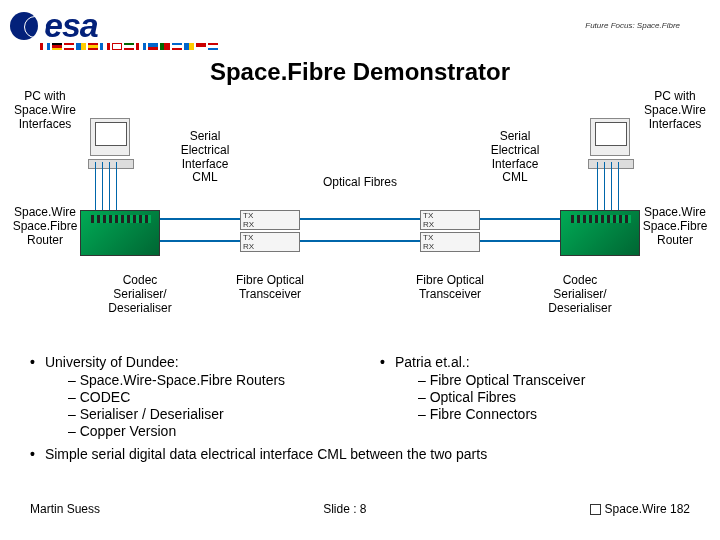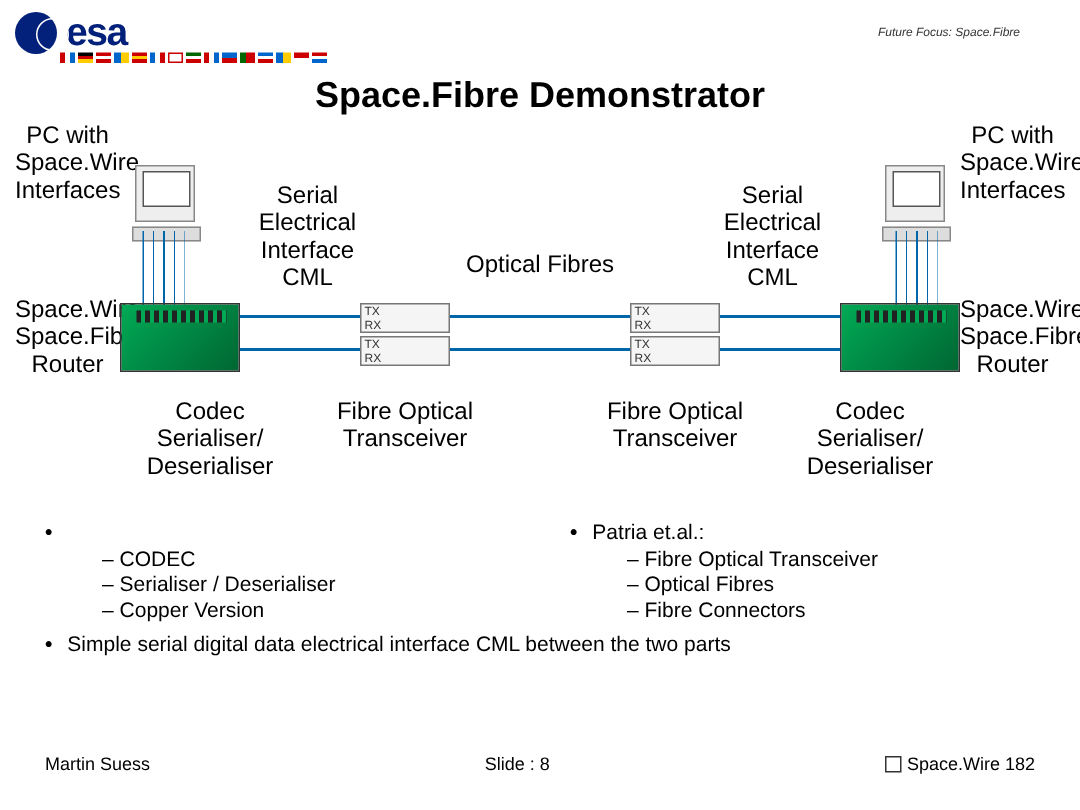--- a/index.html
+++ b/index.html
@@ -32,23 +32,24 @@
   .esa-circle::after {
     content: "";
     position: absolute;
     width: 20px; height: 20px;
     border: 1px solid #fff;
     border-radius: 50%;
     left: 14px; top: 4px;
     background: transparent;
   }
   .esa-text {
-    font-size: 26px;
+    font-size: 34px;
     font-weight: bold;
     color: #03217a;
+    font-style: italic;
     letter-spacing: -1px;
   }
   .tagline {
     font-size: 8px;
     font-style: italic;
     color: #333;
     margin-right: 30px;
   }
   .flags {
     display: flex;
@@ -83,21 +84,21 @@
   }
 
   .diagram {
     position: relative;
     width: 700px;
     height: 260px;
     margin: 0 auto;
   }
   .lbl {
     position: absolute;
-    font-size: 16px;
+    font-size: 12px;
     text-align: center;
     line-height: 1.15;
   }
   .pc-box {
     position: absolute;
     width: 40px; height: 38px;
     background: #eee;
     border: 1px solid #888;
     top: 28px;
   }
@@ -263,22 +264,24 @@
   <div class="lbl" style="right:85px;top:184px;width:90px;">Codec<br>Serialiser/<br>Deserialiser</div>
   <div class="lbl" style="left:210px;top:184px;width:100px;">Fibre Optical<br>Transceiver</div>
   <div class="lbl" style="right:210px;top:184px;width:100px;">Fibre Optical<br>Transceiver</div>
 
 </div>
 
 <div class="bullets">
   <div>
     <div class="bul-head">
         <span class="dot">•</span>
+        <span>University of Dundee:</span>
       </div>
     <ul>
+      <li>Space.Wire-Space.Fibre Routers</li>
       <li>CODEC</li>
       <li>Serialiser / Deserialiser</li>
       <li>Copper Version</li>
     </ul>
   </div>
   <div>
     <div class="bul-head">
         <span class="dot">•</span>
         <span>Patria et.al.:</span>
       </div>

